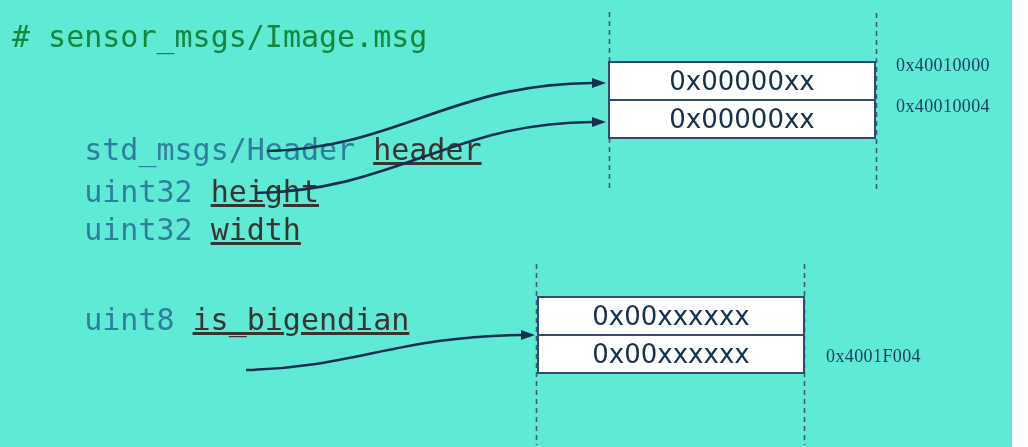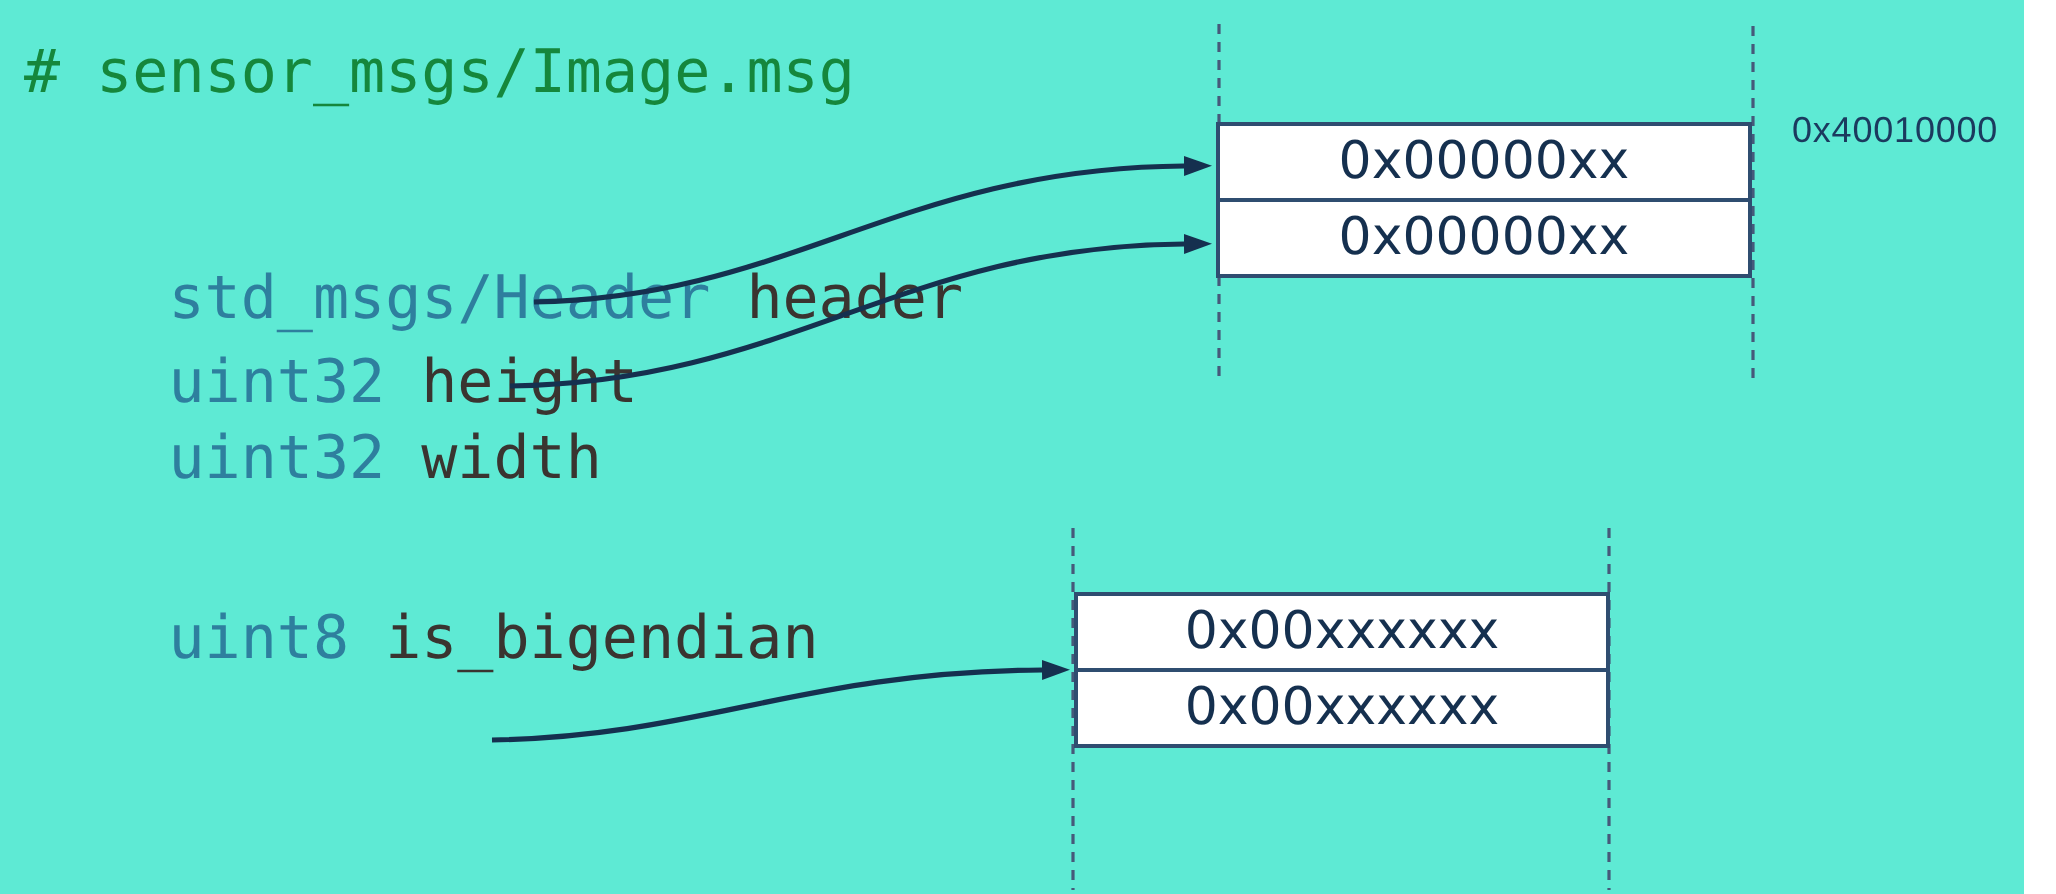--- a/index.html
+++ b/index.html
@@ -7,37 +7,37 @@
     position:relative;width:1012px;height:447px;background:#5eead4;
     overflow:hidden;font-family:"DejaVu Sans Mono",monospace;
   }
   
   .code-line{
     position:absolute;left:12px;height:42px;line-height:42px;
     font-size:30px;white-space:pre;letter-spacing:0;
   }
   .code-comment{color:#15873c;}
   .field-type{color:#2e7f9e;margin-right:18px;}
-  .field-name{color:#3a3430;}
+  .field-name{color:#3a3430;text-decoration:underline;}
   
   .svg-layer{position:absolute;left:0;top:0;z-index:1;pointer-events:none;}
   
   .membox{
     position:absolute;z-index:2;width:268px;height:78px;
     background:#ffffff;border:2px solid #2f4d70;box-sizing:border-box;
   }
   .memcell{
     height:36px;display:flex;align-items:center;justify-content:center;
     font-family:"DejaVu Sans","Liberation Sans",sans-serif;
     font-size:26px;color:#15304f;box-sizing:border-box;
   }
   .memcell + .memcell{height:38px;border-top:2px solid #2f4d70;}
   .addr{
     position:absolute;z-index:2;
-    font-family:Liberation Sans, sans-serif;
+    font-family:Liberation Serif, serif;
     font-size:18px;line-height:18px;color:#1b3a5e;letter-spacing:.4px;
     white-space:pre;
   }
 </style>
 </head>
 <body>
 
 <div class="canvas">
 
   <div class="code-line code-comment" style="top:16px"># sensor_msgs/Image.msg</div>
@@ -77,19 +77,21 @@
     <path d="M 267 151 C 395 149, 450 84, 592 83" fill="none" stroke="#15304f" stroke-width="2.6" marker-end="url(#ah)"></path>
     <path d="M 255 193 C 395 191, 450 123, 592 122" fill="none" stroke="#15304f" stroke-width="2.6" marker-end="url(#ah)"></path>
     <path d="M 246 370 C 352 368, 400 336, 521 335" fill="none" stroke="#15304f" stroke-width="2.6" marker-end="url(#ah)"></path>
   </svg>
 
   <div class="membox" style="left:608px;top:61px">
     <div class="memcell">0x00000xx</div>
     <div class="memcell">0x00000xx</div>
   </div>
   <div class="addr" style="left:896px;top:56px">0x40010000</div>
+  <div class="addr" style="left:896px;top:97px">0x40010004</div>
 
   <div class="membox" style="left:537px;top:296px">
     <div class="memcell">0x00xxxxxx</div>
     <div class="memcell">0x00xxxxxx</div>
   </div>
+  <div class="addr" style="left:826px;top:347px">0x4001F004</div>
 
 </div>
 
 </body></html>

